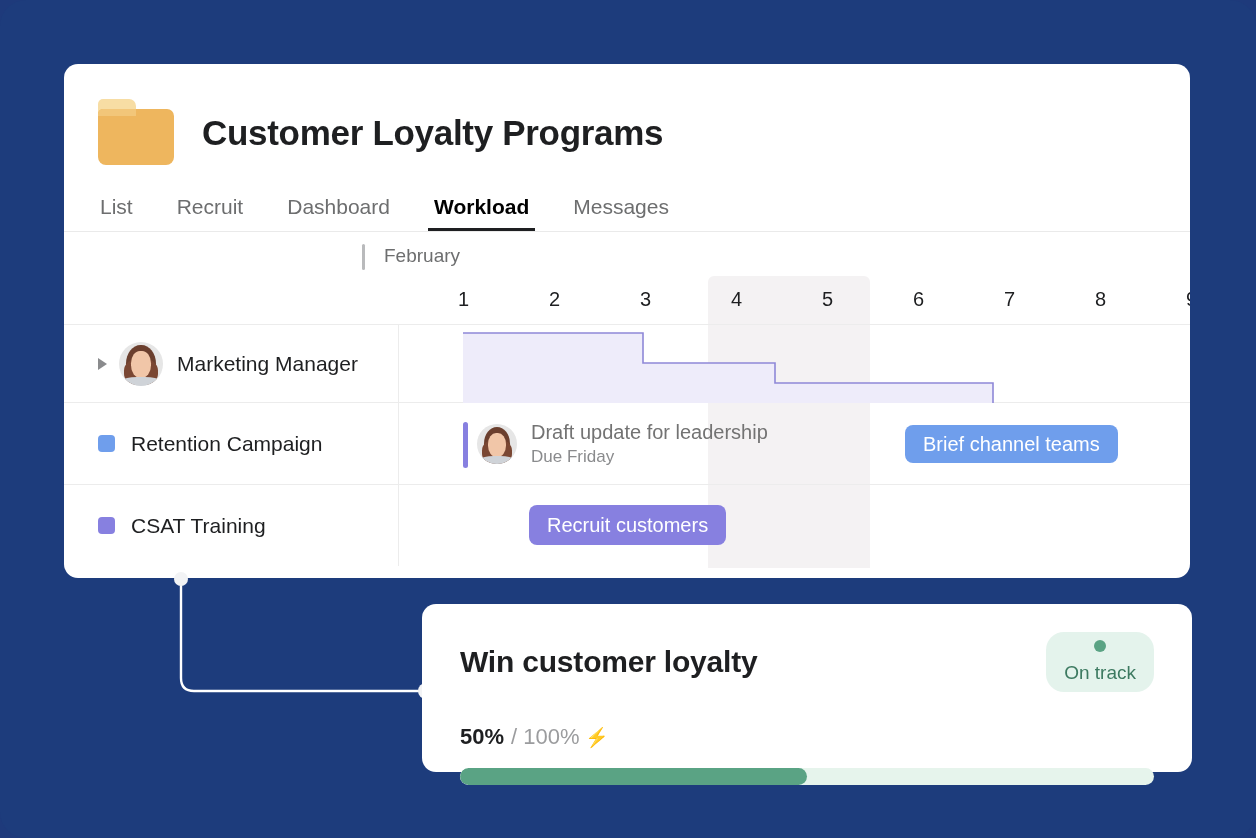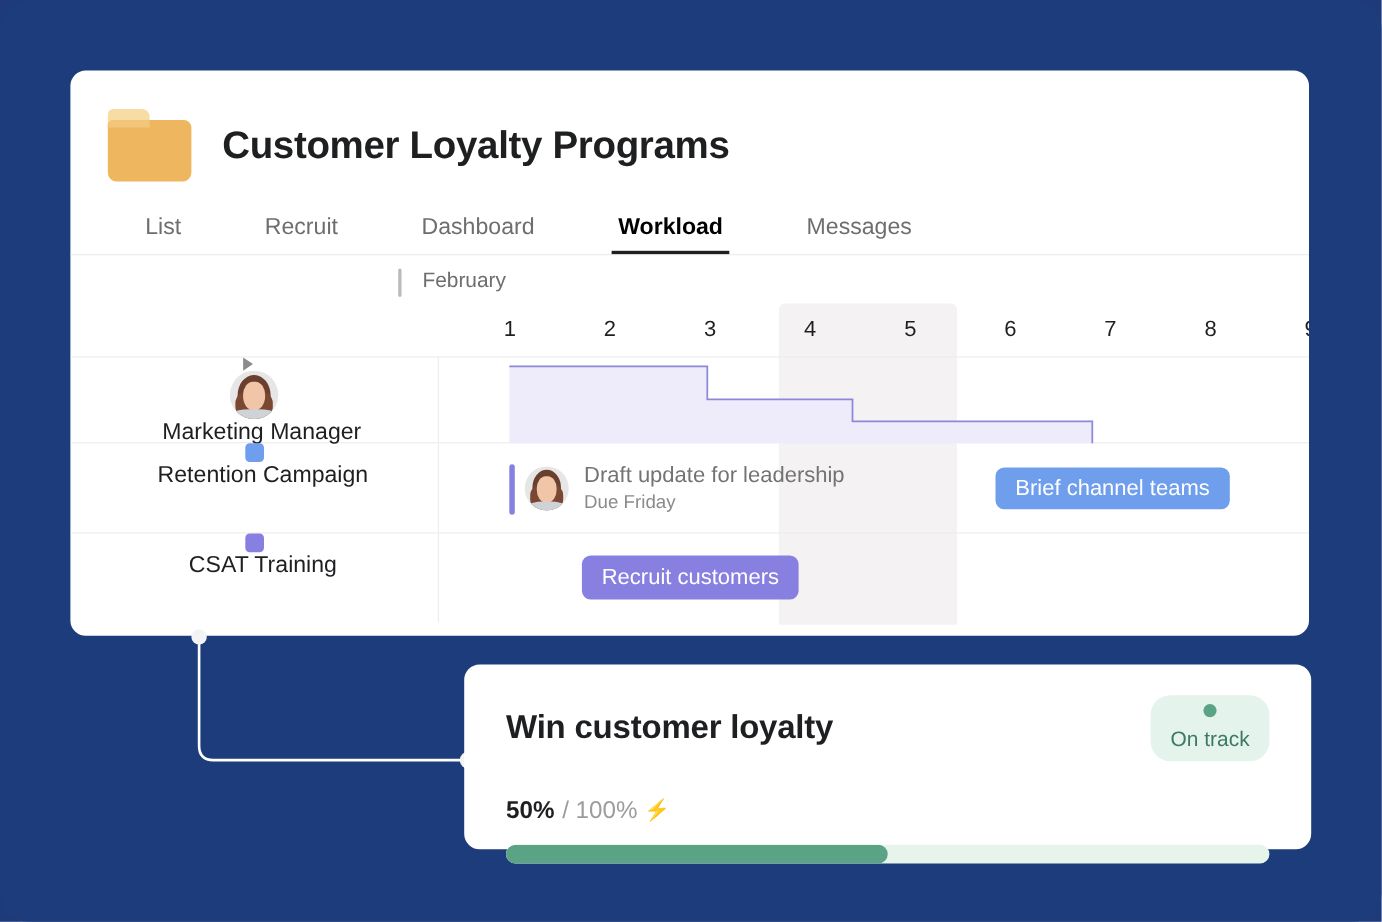--- a/index.html
+++ b/index.html
@@ -89,21 +89,20 @@
     border-bottom: 1px solid #eaeaea;
     gap: 0;
   }
   .tab-item {
     font-size: 21px;
     color: #6d6e6f;
     padding: 0 22px 12px 22px;
     position: relative;
     cursor: pointer;
     white-space: nowrap;
-    margin-left: 32px;
   }
   .tab-item:first-child { padding-left: 0; }
   .tab-item.active {
     color: #000000;
     font-weight: 700;
   }
   .tab-item.active:after {
     content: "";
     position: absolute;
     left: 16px; right: 16px;
@@ -174,24 +173,24 @@
   #row-manager { height: 78px; }
   #row-retention { height: 82px; }
   #row-csat { height: 82px; }
 
   .row-label {
     position: absolute;
     left: 0; top: 0; bottom: 0;
     width: 335px;
     display: flex;
     align-items: center;
+    padding-left: 34px;
     border-right: 1px solid #ececec;
     background: transparent;
     z-index: 3;
-    flex-direction: column;
   }
   #row-csat .row-label { border-right: 1px solid #ececec; }
 
   .disclosure {
     width: 0; height: 0;
     border-left: 9px solid #8a8b8d;
     border-top: 6px solid transparent;
     border-bottom: 6px solid transparent;
     margin-right: 12px;
     flex: 0 0 auto;

